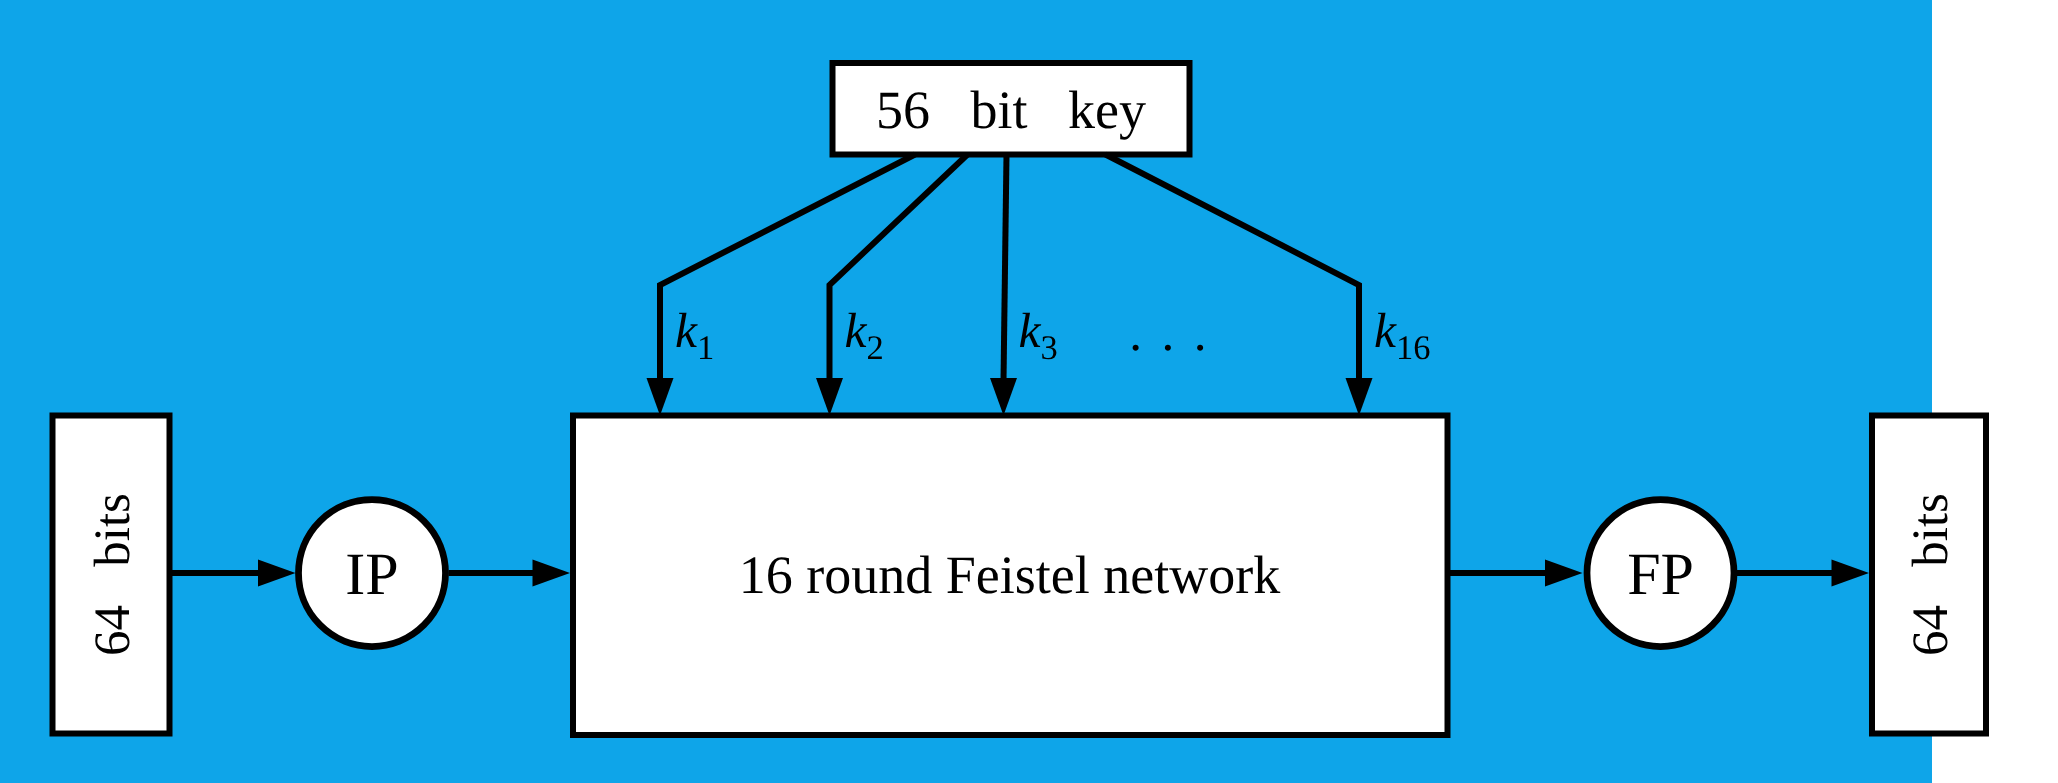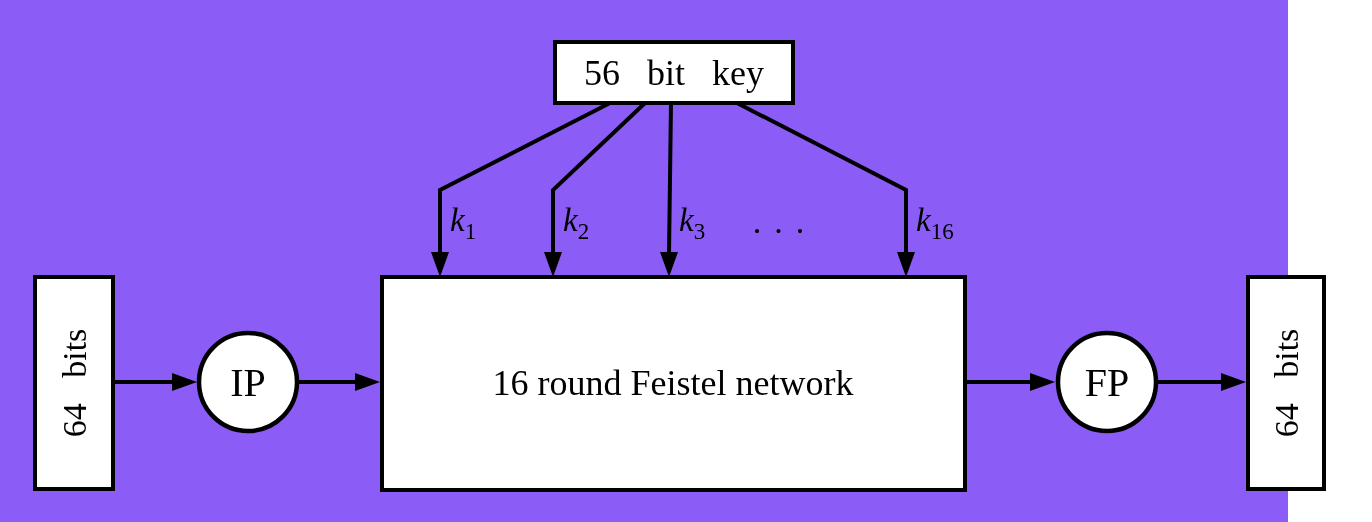--- a/index.html
+++ b/index.html
@@ -1,16 +1,16 @@
 <!DOCTYPE html>
 <html><head>
 <meta charset="utf-8">
 <style>
   html, body { margin: 0; padding: 0; background: #ffffff; }
-  .canvas-wrap { width: 1288px; height: 522px; background: #8b5cf6; }
+  .canvas-wrap { width: 1288px; height: 522px; background: #0ea5e9; }
   svg { display: block; }
   svg text {
     font-family: "Liberation Serif", "DejaVu Serif", serif;
     fill: #000000;
   }
   .box-label   { font-size: 36px; }
   .wide-space  { word-spacing: 0.5em; }
   .node-label  { font-size: 40px; }
   .vert-label  { font-size: 34px; }
   .kvar        { font-size: 33px; font-style: italic; }

